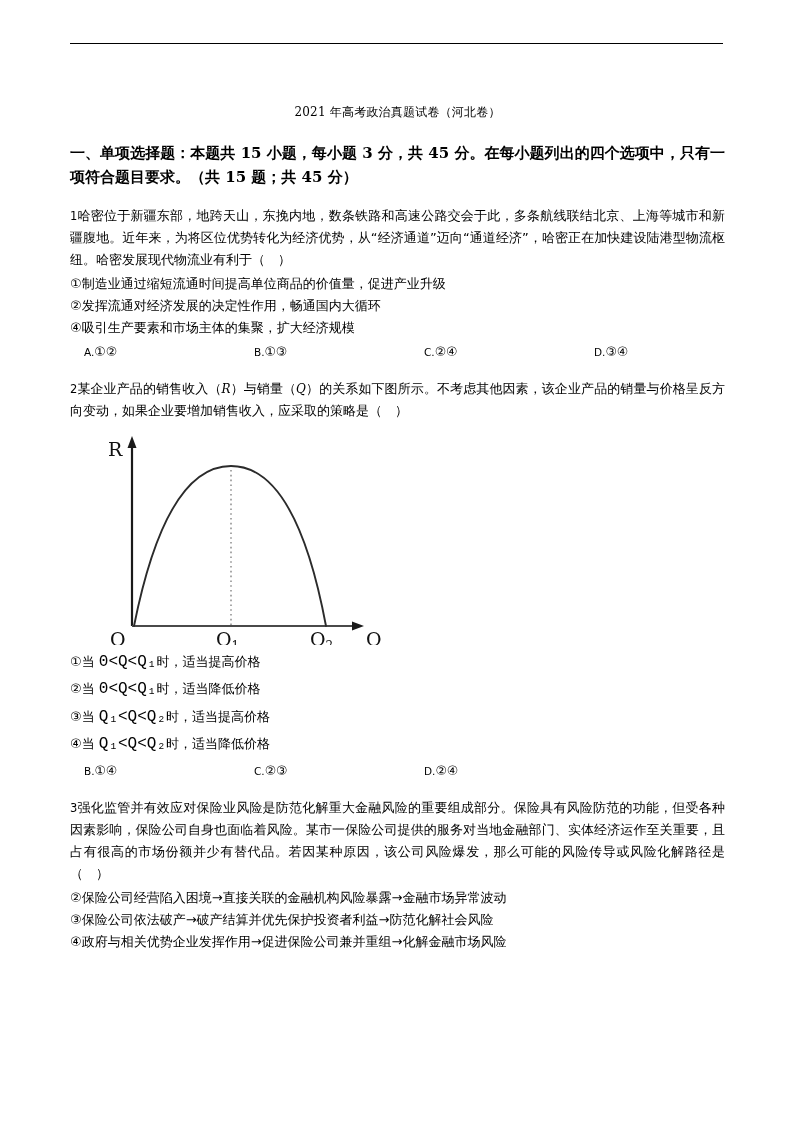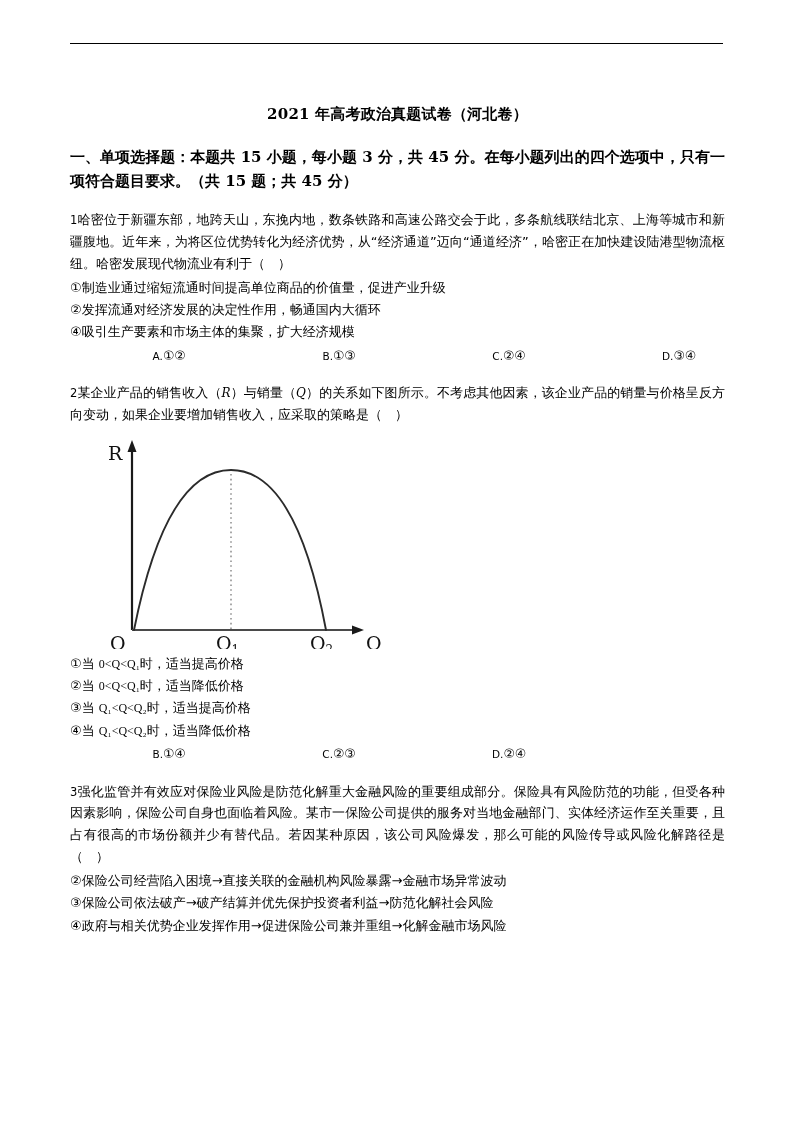--- a/index.html
+++ b/index.html
@@ -30,22 +30,22 @@
     border-top: 1.6px solid #000;
   }
   .content {
     position: absolute;
     left: 70px;
     top: 105px;
     width: 655px;
   }
   .doc-title {
     text-align: center;
-    font-size: 15px;
-    font-weight: bold;
+    font-size: 12px;
+    font-weight: normal;
     font-family: "DejaVu Serif", "Liberation Serif", serif;
     letter-spacing: 0.2px;
     margin: 0 0 20px 0;
     line-height: 1.3;
   }
   .section-heading {
     font-size: 15px;
     font-weight: bold;
     font-family: "DejaVu Serif", "Liberation Serif", serif;
     line-height: 1.62;
@@ -67,40 +67,39 @@
     margin: 0;
     white-space: nowrap;
   }
   .answer-row {
     display: flex;
     font-size: 12.6px;
     line-height: 1.7;
     margin: 1px 0 2px 0;
     padding-left: 14px;
     box-sizing: border-box;
-    text-align: center;
   }
   .answer-row > span {
     width: 170px;
     flex: 0 0 170px;
     white-space: nowrap;
   }
   .answer-row .alabel {
     font-size: 10.5px;
   }
 
   
   .mv {
     font-family: "DejaVu Serif", "Liberation Serif", serif;
     font-style: italic;
     font-size: 12px;
   }
   .mvn {
-    font-family: Liberation Serif, serif;
-    font-size: 12px;
+    font-family: Liberation Mono, monospace;
+    font-size: 16px;
   }
 
   
   .figure {
     position: relative;
     width: 300px;
     height: 215px;
     margin: 8px 0 4px 18px;
   }
   .figure svg { display: block; }

